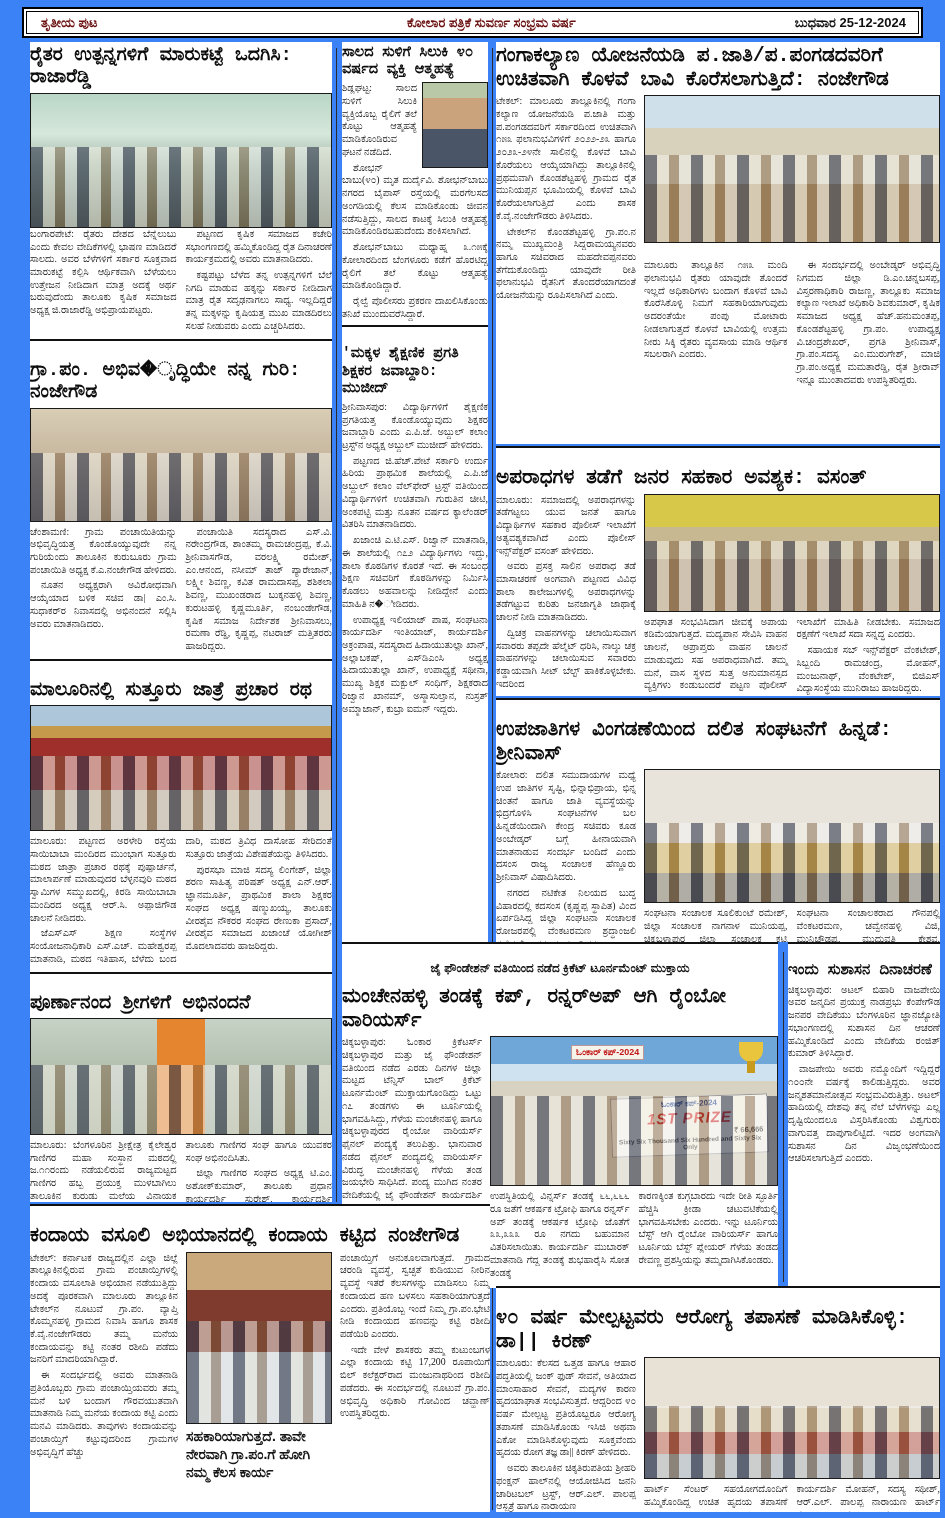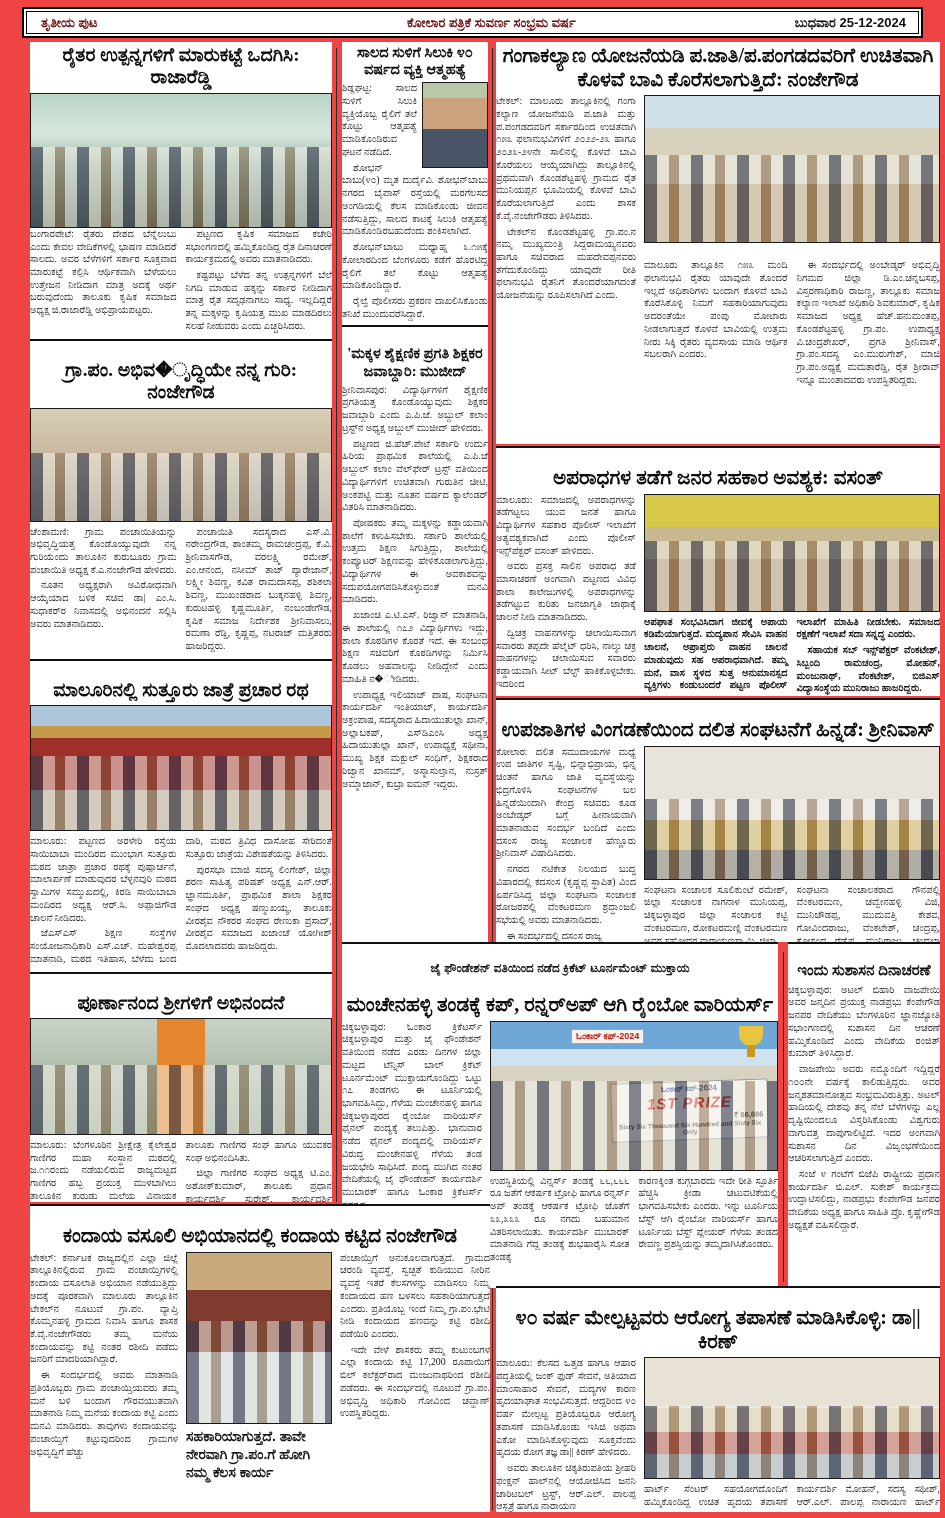--- a/index.html
+++ b/index.html
@@ -1,32 +1,32 @@
 <!DOCTYPE html>
 <html><head>
 <meta charset="utf-8">
 <style>
   html,body{margin:0;padding:0;background:#d9d9d9;}
-  .page{position:relative;width:945px;height:1518px;margin:0 auto;background:#ef4444;
+  .page{position:relative;width:945px;height:1518px;margin:0 auto;background:#3b82f6;
         font-family:"Liberation Serif",serif;color:#151515;overflow:hidden;}
   
   .masthead{position:absolute;left:22px;top:7px;width:901px;height:31px;border:2px solid #000;
             box-sizing:border-box;background:#fff;}
   .masthead-inner{position:absolute;inset:2px;border:1px solid #000;display:flex;align-items:center;
             font-family:"Liberation Sans",sans-serif;font-weight:bold;font-size:13px;}
   .mh-left{flex:0 0 30%;padding-left:14px;color:#6a0f0f;}
   .mh-center{flex:1;text-align:center;color:#6a0f0f;}
   .mh-right{flex:0 0 26%;text-align:right;padding-right:12px;color:#101010;}
   
   .sec{position:absolute;box-sizing:border-box;overflow:hidden;background:#fff;}
   .rule-top{border-top:2px solid #111;padding-top:16px;}
-  h2{font-family:Liberation Serif, serif;font-weight:bold;color:#0d0d0d;text-align:center;
+  h2{font-family:Liberation Mono, monospace;font-weight:bold;color:#0d0d0d;
      margin:2px 0 4px;line-height:1.18;}
   .h19{font-size:19px;} .h15{font-size:14.5px;} .h21{font-size:20px;} .h16{font-size:15px;}
-  .kicker{font-family:"Liberation Sans",sans-serif;font-weight:bold;font-size:12px;text-align:center;margin:1px 0 18px;}
+  .kicker{font-family:"Liberation Sans",sans-serif;font-weight:bold;font-size:12px;text-align:center;margin:1px 0 10px;}
   .body{font-size:9.8px;line-height:1.3;text-align:justify;}
   .body p{margin:0 0 3px;text-indent:11px;}
   .body p.dl{text-indent:0;}
   .two{column-count:2;column-gap:9px;}
   .cap{font-size:14px;line-height:1.3;font-weight:bold;font-family:"Liberation Sans",sans-serif;}
   .flexrow{display:flex;gap:8px;}
   .vr{position:absolute;width:1px;background:#2a2a2a;}
   
   .ph{position:relative;border:1px solid #1a1a1a;box-sizing:border-box;overflow:hidden;background:#cfcabd;}
   .crowd::after{content:"";position:absolute;left:0;right:0;bottom:0;height:60%;
@@ -125,21 +125,20 @@
         <p>ಶೋಭನ್ ಬಾಬು(೪೦) ಮೃತ ದುರ್ದೈವಿ. ಶೋಭನ್‌ಬಾಬು ನಗರದ ಬೈಪಾಸ್ ರಸ್ತೆಯಲ್ಲಿ ಮರಗೆಲಸದ ಅಂಗಡಿಯಲ್ಲಿ ಕೆಲಸ ಮಾಡಿಕೊಂಡು ಜೀವನ ನಡೆಸುತ್ತಿದ್ದು, ಸಾಲದ ಕಾಟಕ್ಕೆ ಸಿಲುಕಿ ಆತ್ಮಹತ್ಯೆ ಮಾಡಿಕೊಂಡಿರಬಹುದೆಂದು ಶಂಕಿಸಲಾಗಿದೆ.</p>
         <p>ಶೋಭನ್‌ಬಾಬು ಮಧ್ಯಾಹ್ನ ೩.೧೫ಕ್ಕೆ ಕೋಲಾರದಿಂದ ಬೆಂಗಳೂರು ಕಡೆಗೆ ಹೊರಟಿದ್ದ ರೈಲಿಗೆ ತಲೆ ಕೊಟ್ಟು ಆತ್ಮಹತ್ಯೆ ಮಾಡಿಕೊಂಡಿದ್ದಾರೆ.</p>
         <p>ರೈಲ್ವೆ ಪೊಲೀಸರು ಪ್ರಕರಣ ದಾಖಲಿಸಿಕೊಂಡು ತನಿಖೆ ಮುಂದುವರೆಸಿದ್ದಾರೆ.</p>
       </div>
     </div>
     <div class="rule-top" style="margin-top:5px;">
       <h2 class="h15">'ಮಕ್ಕಳ ಶೈಕ್ಷಣಿಕ ಪ್ರಗತಿ ಶಿಕ್ಷಕರ ಜವಾಬ್ದಾರಿ: ಮುಜೀದ್</h2>
       <div class="body">
         <p class="dl">ಶ್ರೀನಿವಾಸಪುರ: ವಿದ್ಯಾರ್ಥಿಗಳಿಗೆ ಶೈಕ್ಷಣಿಕ ಪ್ರಗತಿಯತ್ತ ಕೊಂಡೊಯ್ಯುವುದು ಶಿಕ್ಷಕರ ಜವಾಬ್ದಾರಿ ಎಂದು ಎ.ಪಿ.ಜೆ. ಅಬ್ದುಲ್ ಕಲಾಂ ಟ್ರಸ್ಟ್‌ನ ಅಧ್ಯಕ್ಷ ಅಬ್ದುಲ್ ಮುಜೀದ್ ಹೇಳಿದರು.</p>
         <p>ಪಟ್ಟಣದ ಜಿ.ಹೆಚ್.ಪೇಟೆ ಸರ್ಕಾರಿ ಉರ್ದು ಹಿರಿಯ ಪ್ರಾಥಮಿಕ ಶಾಲೆಯಲ್ಲಿ ಎ.ಪಿ.ಜೆ ಅಬ್ದುಲ್ ಕಲಾಂ ವೆಲ್‌ಫೇರ್ ಟ್ರಸ್ಟ್ ವತಿಯಿಂದ ವಿದ್ಯಾರ್ಥಿಗಳಿಗೆ ಉಚಿತವಾಗಿ ಗುರುತಿನ ಚೀಟಿ, ಅಂಕಪಟ್ಟಿ ಮತ್ತು ನೂತನ ವರ್ಷದ ಕ್ಯಾಲೆಂಡರ್ ವಿತರಿಸಿ ಮಾತನಾಡಿದರು.</p>
-        <p>ಪೋಷಕರು ತಮ್ಮ ಮಕ್ಕಳನ್ನು ಕಡ್ಡಾಯವಾಗಿ ಶಾಲೆಗೆ ಕಳುಹಿಸಬೇಕು. ಸರ್ಕಾರಿ ಶಾಲೆಯಲ್ಲಿ ಉತ್ತಮ ಶಿಕ್ಷಣ ಸಿಗುತ್ತಿದ್ದು, ಶಾಲೆಯಲ್ಲಿ ಕಂಪ್ಯೂಟರ್ ಶಿಕ್ಷಣವನ್ನು ಹೇಳಿಕೊಡಲಾಗುತ್ತಿದ್ದು, ವಿದ್ಯಾರ್ಥಿಗಳ ಈ ಅವಕಾಶವನ್ನು ಸದುಪಯೋಗಪಡಿಸಿಕೊಳ್ಳುವಂತೆ ಮನವಿ ಮಾಡಿದರು.</p>
         <p>ಖಜಾಂಚಿ ಎ.ಟಿ.ಎಸ್. ರಿಜ್ವಾನ್ ಮಾತನಾಡಿ, ಈ ಶಾಲೆಯಲ್ಲಿ ೧೭೨ ವಿದ್ಯಾರ್ಥಿಗಳು ಇದ್ದು, ಶಾಲಾ ಕೊಠಡಿಗಳ ಕೊರತೆ ಇದೆ. ಈ ಸಂಬಂಧ ಶಿಕ್ಷಣ ಸಚಿವರಿಗೆ ಕೊಠಡಿಗಳನ್ನು ನಿರ್ಮಿಸಿ ಕೊಡಲು ಅಹವಾಲನ್ನು ನೀಡಿದ್ದೇನೆ ಎಂದು ಮಾಹಿತಿ ನ�ೀಡಿದರು.</p>
         <p>ಉಪಾಧ್ಯಕ್ಷ ಇಲಿಯಾಜ್ ಪಾಷ, ಸಂಘಟನಾ ಕಾರ್ಯದರ್ಶಿ ಇಂತಿಯಾಜ್, ಕಾರ್ಯದರ್ಶಿ ಅಕ್ರಂಪಾಷ, ಸದಸ್ಯರಾದ ಹಿದಾಯುತುಲ್ಲಾ ಖಾನ್, ಅಲ್ಲಾಬಕಷ್, ಎಸ್‌ಡಿಎಂಸಿ ಅಧ್ಯಕ್ಷ ಹಿದಾಯುತುಲ್ಲಾ ಖಾನ್, ಉಪಾಧ್ಯಕ್ಷೆ ಸಥೀನಾ, ಮುಖ್ಯ ಶಿಕ್ಷಕ ಮಕ್ಬುಲ್ ಸಂಧಿಗ್, ಶಿಕ್ಷಕರಾದ ರಿಜ್ವಾನ ಖಾನಮ್, ಅಸ್ಮಾಸುಲ್ತಾನ, ನುಸ್ರತ್ ಅಮ್ಮಾಜಾನ್, ಕುಬ್ರಾ ಐಮನ್ ಇದ್ದರು.</p>
       </div>
     </div>
   </div>
 
   <div class="sec" style="left:496px;top:42px;width:444px;height:402px;">
     <h2 class="h21">ಗಂಗಾಕಲ್ಯಾಣ ಯೋಜನೆಯಡಿ ಪ.ಜಾತಿ/ಪ.ಪಂಗಡದವರಿಗೆ ಉಚಿತವಾಗಿ ಕೊಳವೆ ಬಾವಿ ಕೊರೆಸಲಾಗುತ್ತಿದೆ: ನಂಜೇಗೌಡ</h2>
     <div class="flexrow">
       <div class="body" style="flex:0 0 140px;">
@@ -157,21 +156,21 @@
   </div>
 
   <div class="sec rule-top" style="left:496px;top:446px;width:444px;height:250px;">
     <h2 class="h21">ಅಪರಾಧಗಳ ತಡೆಗೆ ಜನರ ಸಹಕಾರ ಅವಶ್ಯಕ: ವಸಂತ್</h2>
     <div class="flexrow">
       <div class="body" style="flex:0 0 140px;">
         <p class="dl">ಮಾಲೂರು: ಸಮಾಜದಲ್ಲಿ ಅಪರಾಧಗಳನ್ನು ತಡೆಗಟ್ಟಲು ಯುವ ಜನತೆ ಹಾಗೂ ವಿದ್ಯಾರ್ಥಿಗಳ ಸಹಕಾರ ಪೊಲೀಸ್ ಇಲಾಖೆಗೆ ಅತ್ಯವಶ್ಯಕವಾಗಿದೆ ಎಂದು ಪೊಲೀಸ್ ಇನ್ಸ್‌ಪೆಕ್ಟರ್ ವಸಂತ್ ಹೇಳಿದರು.</p>
         <p>ಅವರು ಪ್ರಸಕ್ತ ಸಾಲಿನ ಅಪರಾಧ ತಡೆ ಮಾಸಾಚರಣೆ ಅಂಗವಾಗಿ ಪಟ್ಟಣದ ವಿವಿಧ ಶಾಲಾ ಕಾಲೇಜುಗಳಲ್ಲಿ ಅಪರಾಧಗಳನ್ನು ತಡೆಗಟ್ಟುವ ಕುರಿತು ಜನಜಾಗೃತಿ ಜಾಥಾಕ್ಕೆ ಚಾಲನೆ ನೀಡಿ ಮಾತನಾಡಿದರು.</p>
         <p>ದ್ವಿಚಕ್ರ ವಾಹನಗಳನ್ನು ಚಲಾಯಿಸುವಾಗ ಸವಾರರು ತಪ್ಪದೇ ಹೆಲ್ಮೆಟ್ ಧರಿಸಿ, ನಾಲ್ಕು ಚಕ್ರ ವಾಹನಗಳನ್ನು ಚಲಾಯಿಸುವ ಸವಾರರು ಕಡ್ಡಾಯವಾಗಿ ಸೀಟ್ ಬೆಲ್ಟ್ ಹಾಕಿಕೊಳ್ಳಬೇಕು. ಇದರಿಂದ</p>
       </div>
-      <div style="flex:1;font-weight:bold;">
+      <div style="flex:1;">
         <div class="ph ph-bus crowd" style="height:118px;"></div>
         <div class="body two" style="margin-top:4px;">
           <p class="dl">ಅಪಘಾತ ಸಂಭವಿಸಿದಾಗ ಜೀವಕ್ಕೆ ಅಪಾಯ ಕಡಿಮೆಯಾಗುತ್ತದೆ. ಮದ್ಯಪಾನ ಸೇವಿಸಿ ವಾಹನ ಚಾಲನೆ, ಅಪ್ರಾಪ್ತರು ವಾಹನ ಚಾಲನೆ ಮಾಡುವುದು ಸಹ ಅಪರಾಧವಾಗಿದೆ. ತಮ್ಮ ಮನೆ, ವಾಸ ಸ್ಥಳದ ಸುತ್ತ ಅನುಮಾನಸ್ಪದ ವ್ಯಕ್ತಿಗಳು ಕಂಡುಬಂದರೆ ಪಟ್ಟಣ ಪೊಲೀಸ್ ಇಲಾಖೆಗೆ ಮಾಹಿತಿ ನೀಡಬೇಕು. ಸಮಾಜದ ರಕ್ಷಣೆಗೆ ಇಲಾಖೆ ಸದಾ ಸನ್ನದ್ಧ ಎಂದರು.</p>
           <p>ಸಹಾಯಕ ಸಬ್ ಇನ್ಸ್‌ಪೆಕ್ಟರ್ ವೆಂಕಟೇಶ್, ಸಿಬ್ಬಂದಿ ರಾಮಚಂದ್ರ, ಮೋಹನ್, ಮಂಜುನಾಥ್, ವೆಂಕಟೇಶ್, ಬಿಜಿಎಸ್ ವಿದ್ಯಾಸಂಸ್ಥೆಯ ಮುನಿರಾಜು ಹಾಜರಿದ್ದರು.</p>
         </div>
       </div>
     </div>
   </div>
 
   <div class="sec rule-top" style="left:496px;top:698px;width:444px;height:244px;">
@@ -216,21 +215,20 @@
         </div>
       </div>
     </div>
   </div>
 
   <div class="sec rule-top" style="left:788px;top:942px;width:152px;height:346px;">
     <h2 class="h16">ಇಂದು ಸುಶಾಸನ ದಿನಾಚರಣೆ</h2>
     <div class="body">
       <p class="dl">ಚಿಕ್ಕಬಳ್ಳಾಪುರ: ಅಟಲ್ ಬಿಹಾರಿ ವಾಜಪೇಯಿ ಅವರ ಜನ್ಮದಿನ ಪ್ರಯುಕ್ತ ನಾಡಪ್ರಭು ಕೆಂಪೇಗೌಡ ಜನಪರ ವೇದಿಕೆಯು ಬೆಂಗಳೂರಿನ ಜ್ಞಾನಜ್ಯೋತಿ ಸಭಾಂಗಣದಲ್ಲಿ ಸುಶಾಸನ ದಿನ ಆಚರಣೆ ಹಮ್ಮಿಕೊಂಡಿದೆ ಎಂದು ವೇದಿಕೆಯ ರಂಜಿತ್ ಕುಮಾರ್ ತಿಳಿಸಿದ್ದಾರೆ.</p>
       <p>ವಾಜಪೇಯಿ ಅವರು ನಮ್ಮೊಂದಿಗೆ ಇದ್ದಿದ್ದರೆ ೧೦೦ನೇ ವರ್ಷಕ್ಕೆ ಕಾಲಿಡುತ್ತಿದ್ದರು. ಅವರ ಜನ್ಮಶತಮಾನೋತ್ಸವ ಸಂಭ್ರಮವಿರುತ್ತಿತ್ತು. ಅಟಲ್ ಹಾದಿಯಲ್ಲಿ ದೇಶವು ತನ್ನ ನೆಲೆ ಬೆಳೆಗಳನ್ನು ಎಲ್ಲ ದೃಷ್ಟಿಯಿಂದಲೂ ವಿಸ್ತರಿಸಿಕೊಂಡು ವಿಶ್ವಗುರು ವಾಗುವತ್ತ ದಾಪುಗಾಲಿಟ್ಟಿದೆ. ಇದರ ಅಂಗವಾಗಿ ಸುಶಾಸನ ದಿನ ವಿಜೃಂಭಣೆಯಿಂದ ಆಚರಿಸಲಾಗುತ್ತಿದೆ ಎಂದರು.</p>
-      <p>ಸಂಜೆ ೪ ಗಂಟೆಗೆ ಬಿಜೆಪಿ ರಾಷ್ಟ್ರೀಯ ಪ್ರಧಾನ ಕಾರ್ಯದರ್ಶಿ ಬಿ.ಎಲ್. ಸುಕೇಶ್ ಕಾರ್ಯಕ್ರಮ ಉದ್ಘಾಟಿಸಲಿದ್ದು, ನಾಡಪ್ರಭು ಕೆಂಪೇಗೌಡ ಜನಪರ ವೇದಿಕೆಯ ಅಧ್ಯಕ್ಷ ಹಾಗೂ ಸಾಹಿತಿ ಪ್ರೊ. ಕೃಷ್ಣೇಗೌಡ ಅಧ್ಯಕ್ಷತೆ ವಹಿಸಲಿದ್ದಾರೆ.</p>
     </div>
   </div>
 
   <div class="sec rule-top" style="left:30px;top:1204px;width:460px;height:308px;">
     <h2 class="h21">ಕಂದಾಯ ವಸೂಲಿ ಅಭಿಯಾನದಲ್ಲಿ ಕಂದಾಯ ಕಟ್ಟಿದ ನಂಜೇಗೌಡ</h2>
     <div class="flexrow">
       <div class="body" style="flex:0 0 148px;">
         <p class="dl">ಟೇಕಲ್: ಕರ್ನಾಟಕ ರಾಜ್ಯದಲ್ಲಿನ ಎಲ್ಲಾ ಜಿಲ್ಲೆ ತಾಲ್ಲೂಕಿನಲ್ಲಿರುವ ಗ್ರಾಮ ಪಂಚಾಯ್ತಿಗಳಲ್ಲಿ ಕಂದಾಯ ವಸೂಲಾತಿ ಅಭಿಯಾನ ನಡೆಯುತ್ತಿದ್ದು ಅದಕ್ಕೆ ಪೂರಕವಾಗಿ ಮಾಲೂರು ತಾಲ್ಲೂಕಿನ ಟೇಕಲ್‌ನ ನೂಟುವೆ ಗ್ರಾ.ಪಂ. ವ್ಯಾಪ್ತಿ ಕೊಮ್ಮನಹಳ್ಳಿ ಗ್ರಾಮದ ನಿವಾಸಿ ಹಾಗೂ ಶಾಸಕ ಕೆ.ವೈ.ನಂಜೇಗೌಡರು ತಮ್ಮ ಮನೆಯ ಕಂದಾಯವನ್ನು ಕಟ್ಟಿ ನಂತರ ರಶೀದಿ ಪಡೆದು ಜನರಿಗೆ ಮಾದರಿಯಾಗಿದ್ದಾರೆ.</p>
         <p>ಈ ಸಂದರ್ಭದಲ್ಲಿ ಅವರು ಮಾತನಾಡಿ ಪ್ರತಿಯೊಬ್ಬರು ಗ್ರಾಮ ಪಂಚಾಯ್ತಿಯವರು ತಮ್ಮ ಮನೆ ಬಳಿ ಬಂದಾಗ ಗೌರವಯುತವಾಗಿ ಮಾತನಾಡಿ ನಿಮ್ಮ ಮನೆಯ ಕಂದಾಯ ಕಟ್ಟಿ ಎಂದು ಮನವಿ ಮಾಡಿದರು. ತಾವುಗಳು ಕಂದಾಯವನ್ನು ಪಂಚಾಯ್ತಿಗೆ ಕಟ್ಟುವುದರಿಂದ ಗ್ರಾಮಗಳ ಅಭಿವೃದ್ಧಿಗೆ ಹೆಚ್ಚು</p>
       </div>

